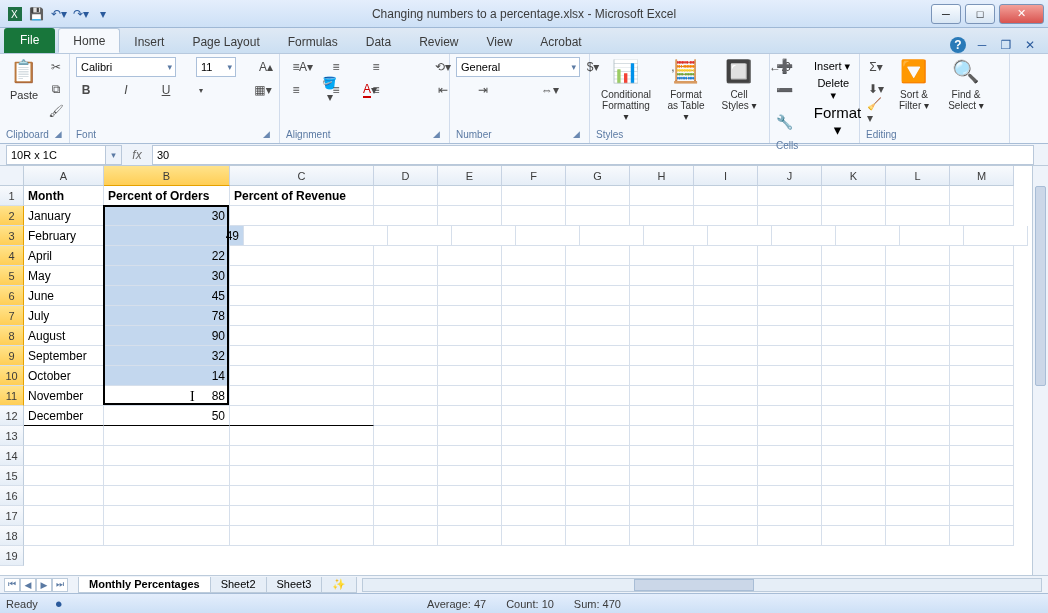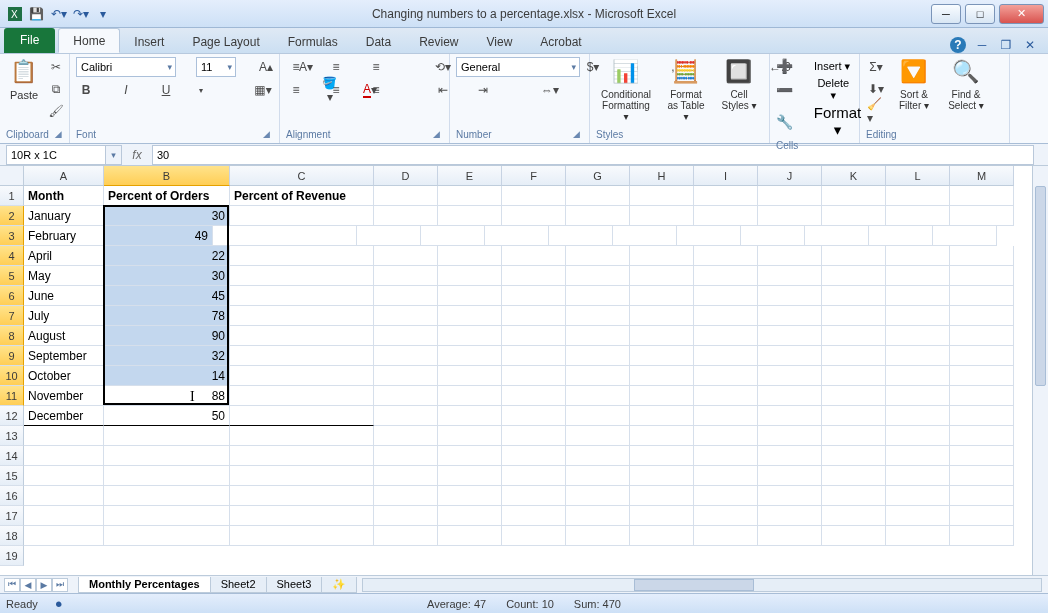--- a/index.html
+++ b/index.html
@@ -356,21 +356,21 @@
           <div class="c" style="width: 64px;"></div>
           <div class="c" style="width: 64px;"></div>
           <div class="c" style="width: 64px;"></div>
           <div class="c" style="width: 64px;"></div>
           <div class="c" style="width: 64px;"></div>
           <div class="c" style="width: 64px;"></div>
           <div class="c" style="width: 64px;"></div>
         </div>
         <div class="r">
           <div class="c" style="width: 80px;">February</div>
-          <div class="c right selcell" style="width: 109px;">49</div>
+          <div class="c right selcell" style="width: 140px;">49</div>
           <div class="c" style="width: 144px;"></div>
           <div class="c" style="width: 64px;"></div>
           <div class="c" style="width: 64px;"></div>
           <div class="c" style="width: 64px;"></div>
           <div class="c" style="width: 64px;"></div>
           <div class="c" style="width: 64px;"></div>
           <div class="c" style="width: 64px;"></div>
           <div class="c" style="width: 64px;"></div>
           <div class="c" style="width: 64px;"></div>
           <div class="c" style="width: 64px;"></div>

